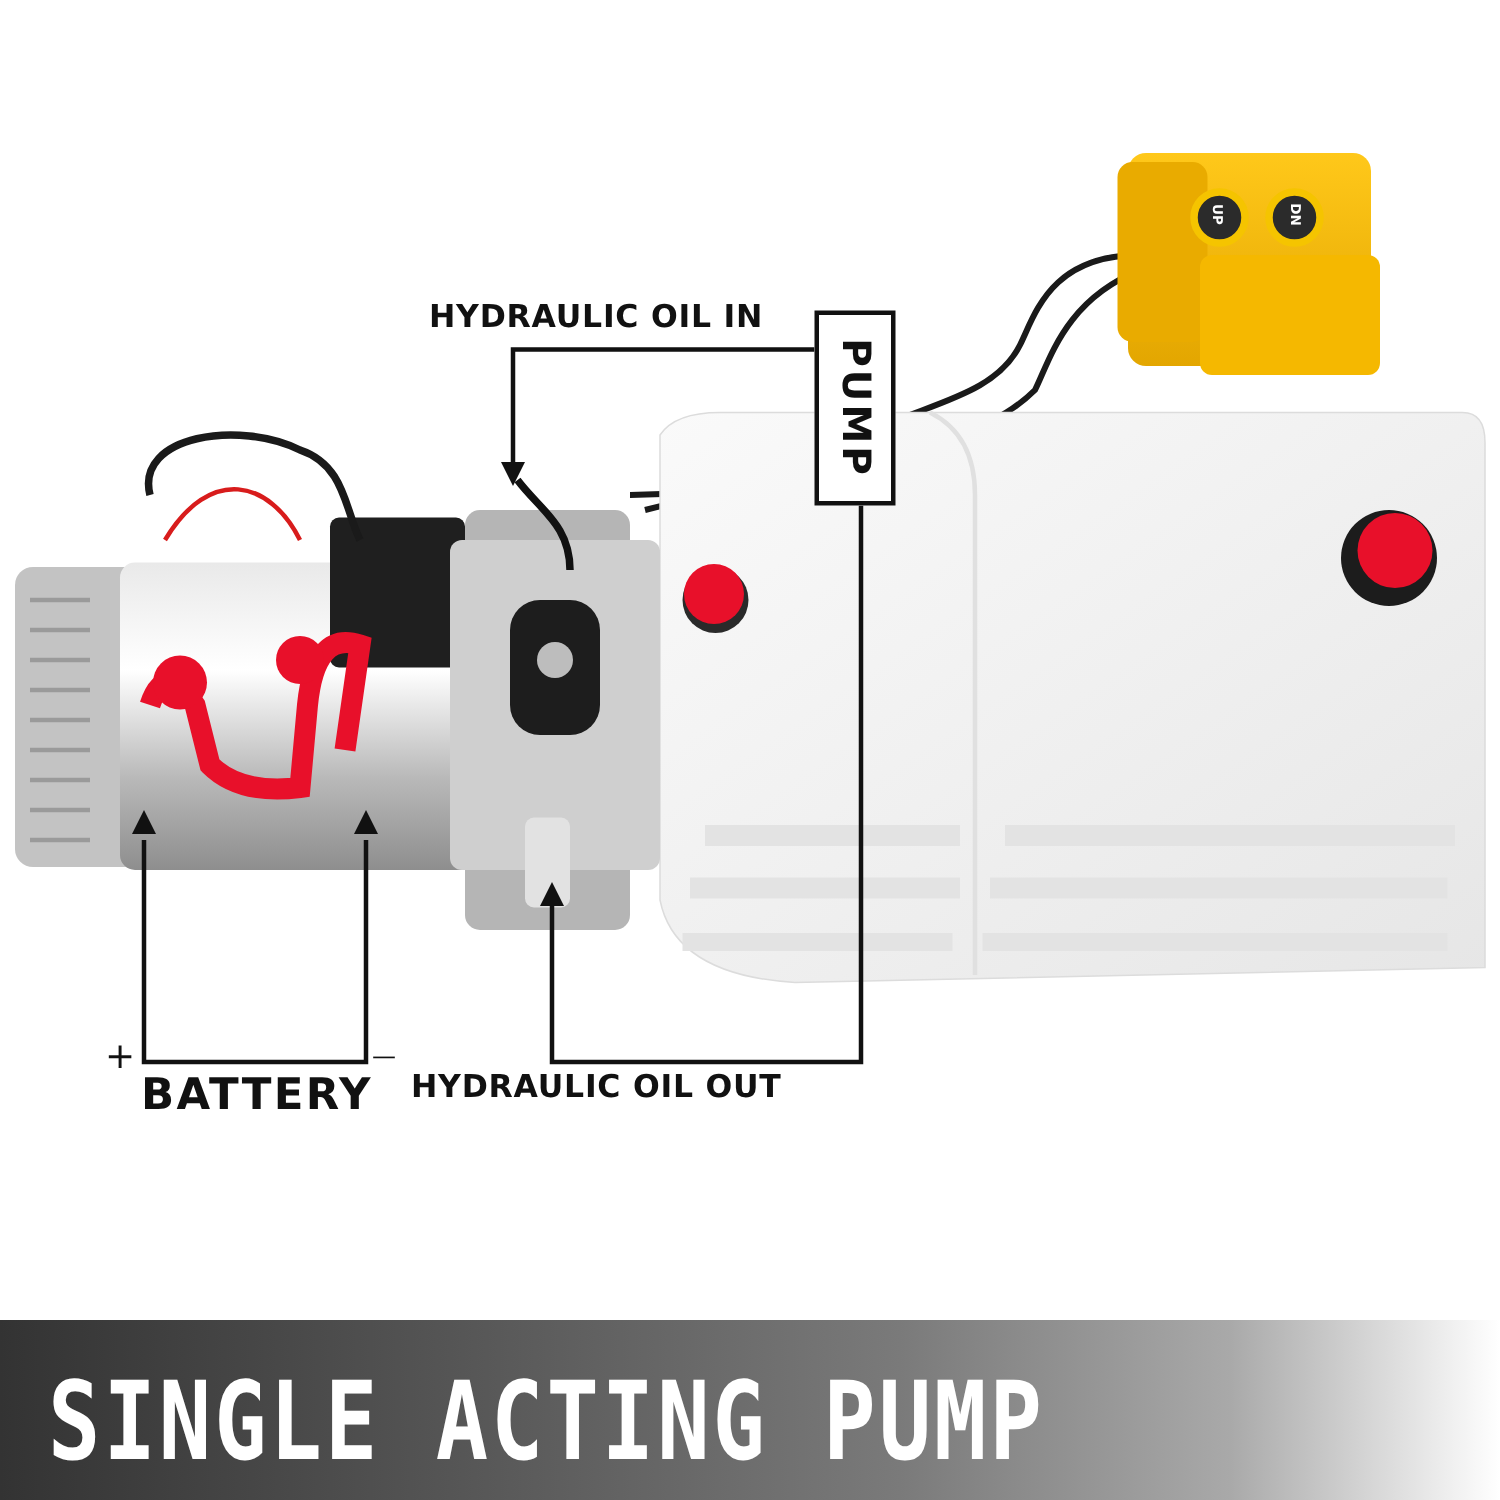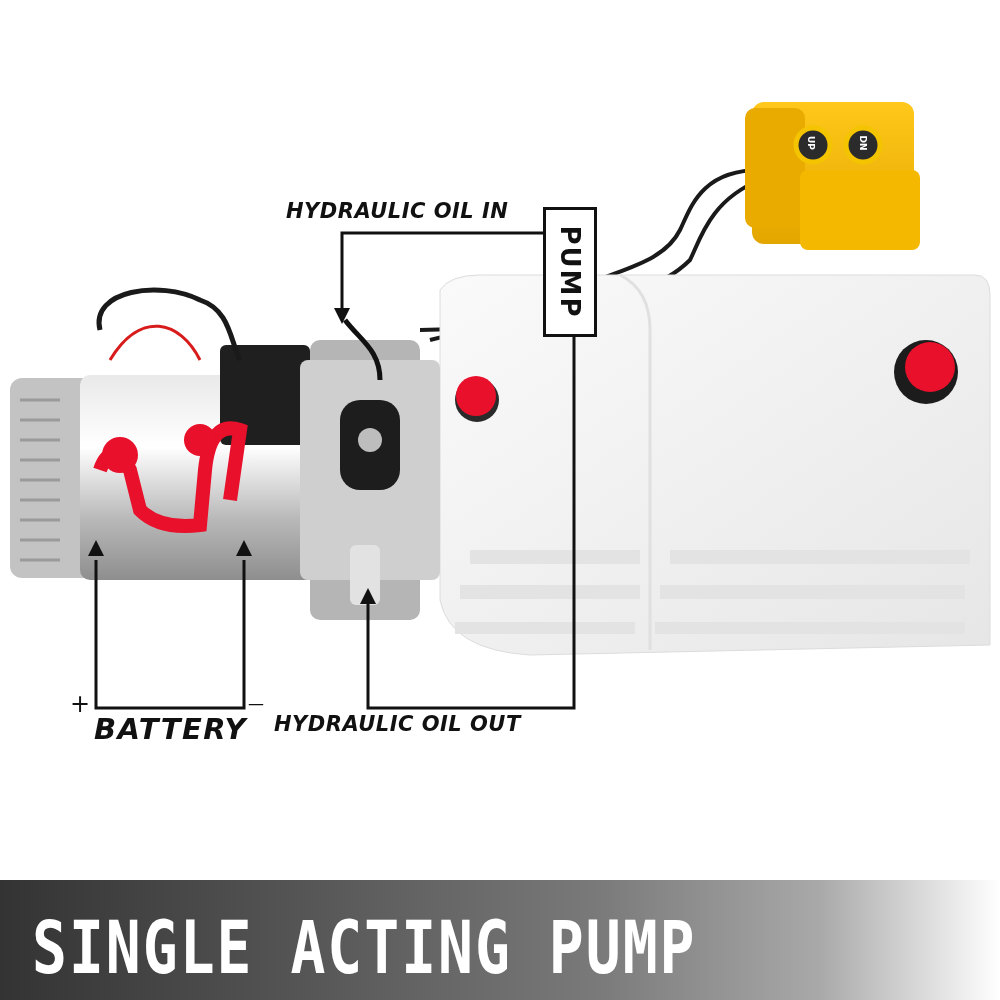--- a/index.html
+++ b/index.html
@@ -1,18 +1,18 @@
 <!DOCTYPE html>
 <html><head>
 <meta charset="utf-8">
 <style>
   html, body { margin:0; padding:0; }
   body { width:1000px; height:1000px; background:#ffffff; position:relative; overflow:hidden; font-family:"DejaVu Sans", sans-serif; }
   .abs { position:absolute; }
-  .label { font-family:"DejaVu Sans", sans-serif; font-weight:bold; color:#111; letter-spacing:0.5px;font-style:italic; }
+  .label { font-family:"DejaVu Sans", sans-serif; font-weight:bold; color:#111; letter-spacing:0.5px; }
   .banner { left:0; top:880px; width:1000px; height:120px;
     background:linear-gradient(90deg,#333333 0%,#555555 30%,#7a7a7a 60%,#a9a9a9 82%,#ffffff 100%); }
   .banner-text { left:32px; top:905px; color:#fff; font-family:"DejaVu Sans Mono", monospace; font-weight:bold; font-size:58px; letter-spacing:2px; transform:scaleY(1.25); transform-origin:left top; }
   .pump-box { left:543px; top:207px; width:54px; height:130px; border:3px solid #111; background:#fff; box-sizing:border-box; }
   .pump-text { position:absolute; left:50%; top:50%; transform:translate(-50%,-50%) rotate(90deg); font-weight:bold; font-size:26px; letter-spacing:2px; color:#111; white-space:nowrap; }
 </style>
 </head>
 <body>
 
 <svg class="abs" style="left:0;top:0" width="1000" height="880" viewBox="0 0 1000 880">

